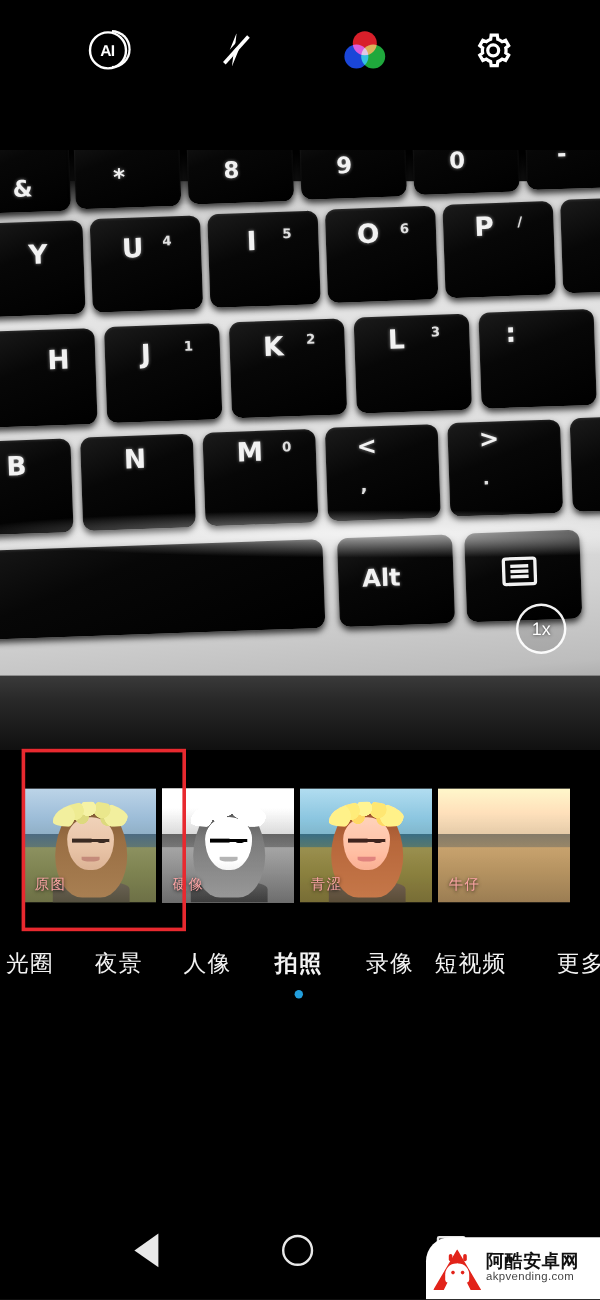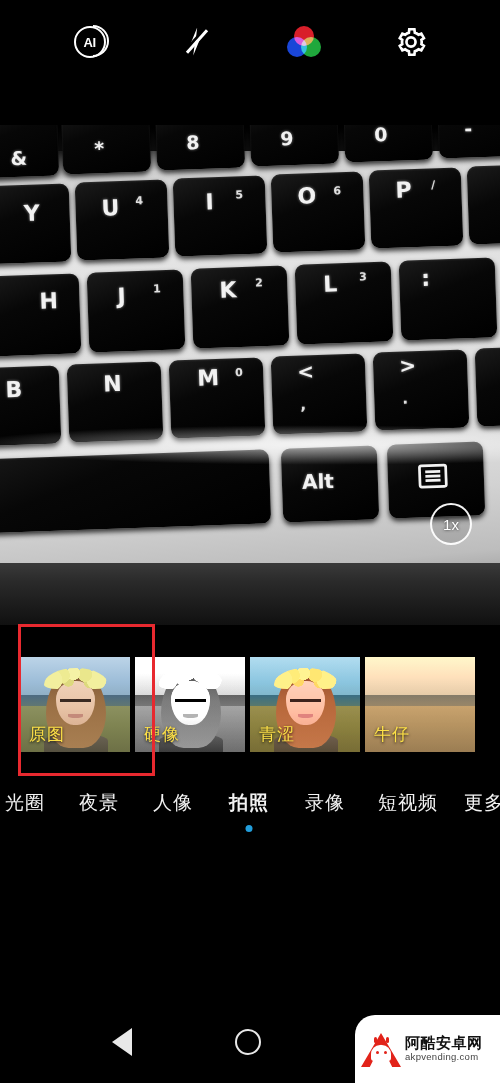--- a/index.html
+++ b/index.html
@@ -104,21 +104,21 @@
     position:absolute; top:625px; left:0; width:500px; height:150px; background:#000;
     display:flex; align-items:center; padding-top:8px;
   }
   .fitem {
     position:relative; width:110px; height:95px; margin-right:5px; flex:0 0 auto;
     overflow:hidden; background:#222;
   }
   .fitem:first-child { margin-left:20px; }
   .fitem.selected { outline:3px solid #fff; outline-offset:-3px; }
   .flabel {
-    position:absolute; left:9px; bottom:6px; font-size:17px; color:#fde047;
+    position:absolute; left:9px; bottom:6px; font-size:12px; color:#fca5a5;
     text-shadow:0 1px 3px rgba(0,0,0,.9); font-family:"DejaVu Sans", sans-serif;
     letter-spacing:1px;
   }
   
   .thumbimg { position:absolute; inset:0; }
   .sky { position:absolute; left:0; top:0; width:100%; height:48%;
          background:linear-gradient(180deg,#bcd4e8 0%, #9dbdd8 55%, #8aa9bd 100%); }
   .hills { position:absolute; left:0; top:40%; width:100%; height:18%;
          background:linear-gradient(180deg,#4d6b82,#6b7d6a); }
   .field { position:absolute; left:0; bottom:0; width:100%; height:48%;
@@ -184,21 +184,21 @@
     position:absolute; bottom:0; left:0; width:500px; height:83px; background:#000;
     display:flex; align-items:center; justify-content:space-around; padding:0 60px;
   }
   .nav-back { width:0; height:0; border-top:14px solid transparent;
       border-bottom:14px solid transparent; border-right:20px solid #e8e8e8; }
   .nav-home { width:26px; height:26px; border:2.4px solid #e8e8e8; border-radius:50%; }
   .nav-recent { width:24px; height:24px; border:2.4px solid #e8e8e8; border-radius:2px; }
 
   
   .watermark {
-    position:absolute; right:0; bottom:0; width:145px; height:68px;
+    position:absolute; right:0; bottom:0; width:145px; height:52px;
     background:#fff; border-radius:20px 0 0 0;
     display:flex; align-items:center; padding-left:6px; gap:4px; z-index:60;
   }
   .wm-logo {
     width:40px; height:40px; position:relative; flex:0 0 auto;
   }
   .wm-a {
     position:absolute; left:0; top:4px; width:40px; height:34px;
     background:#e2231a;
     clip-path:polygon(50% 0%, 100% 100%, 78% 100%, 50% 34%, 22% 100%, 0% 100%);
@@ -429,21 +429,21 @@
     <div class="mode" style="width:74px; text-align:center;">
       <span>人像</span>
     </div>
     <div class="mode active" style="width:78px; text-align:center;">
       <span>拍照</span>
       <span class="dot"></span>
     </div>
     <div class="mode" style="width:74px; text-align:center;">
       <span>录像</span>
     </div>
-    <div class="mode" style="width:92px; text-align:center;font-family:Liberation Serif, serif;">
+    <div class="mode" style="width:92px; font-family:Liberation Serif, serif;">
       <span>短视频</span>
     </div>
     <div class="mode" style="width:60px; text-align:center; margin-right:-30px;">
       <span>更多</span>
     </div>
   </div>
 
   <div class="shutterrow">
 
     

